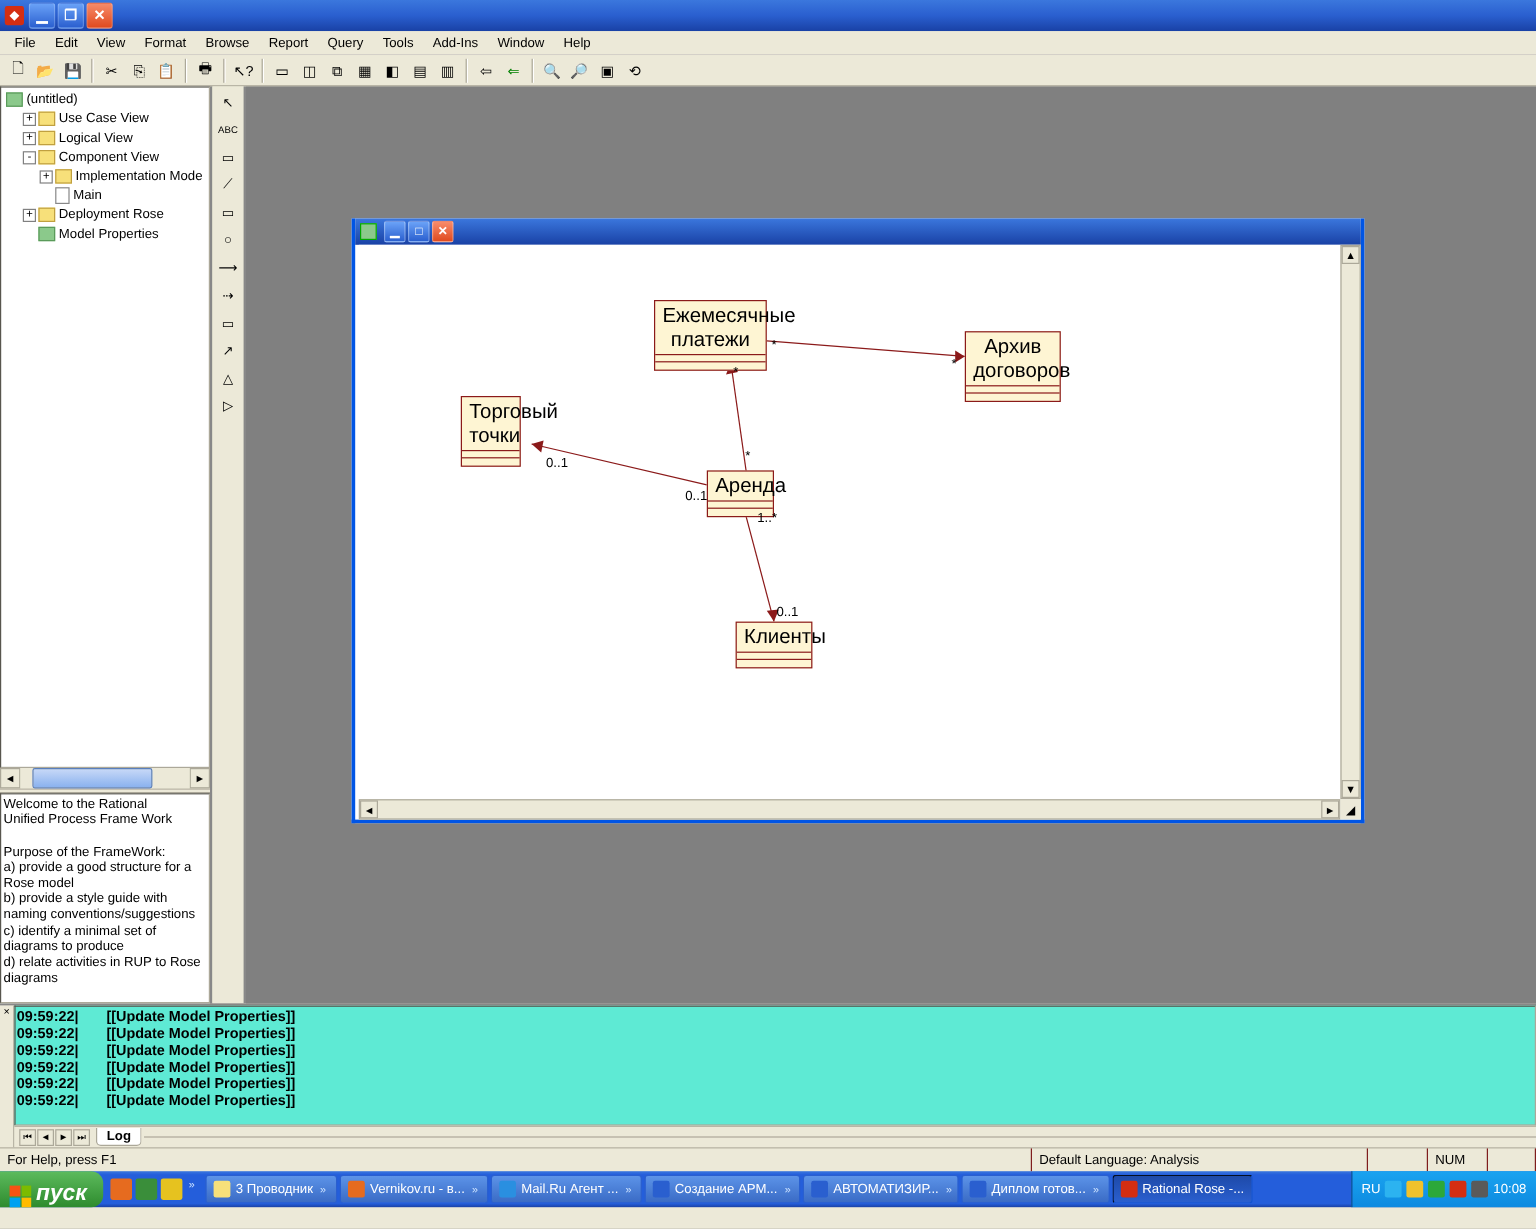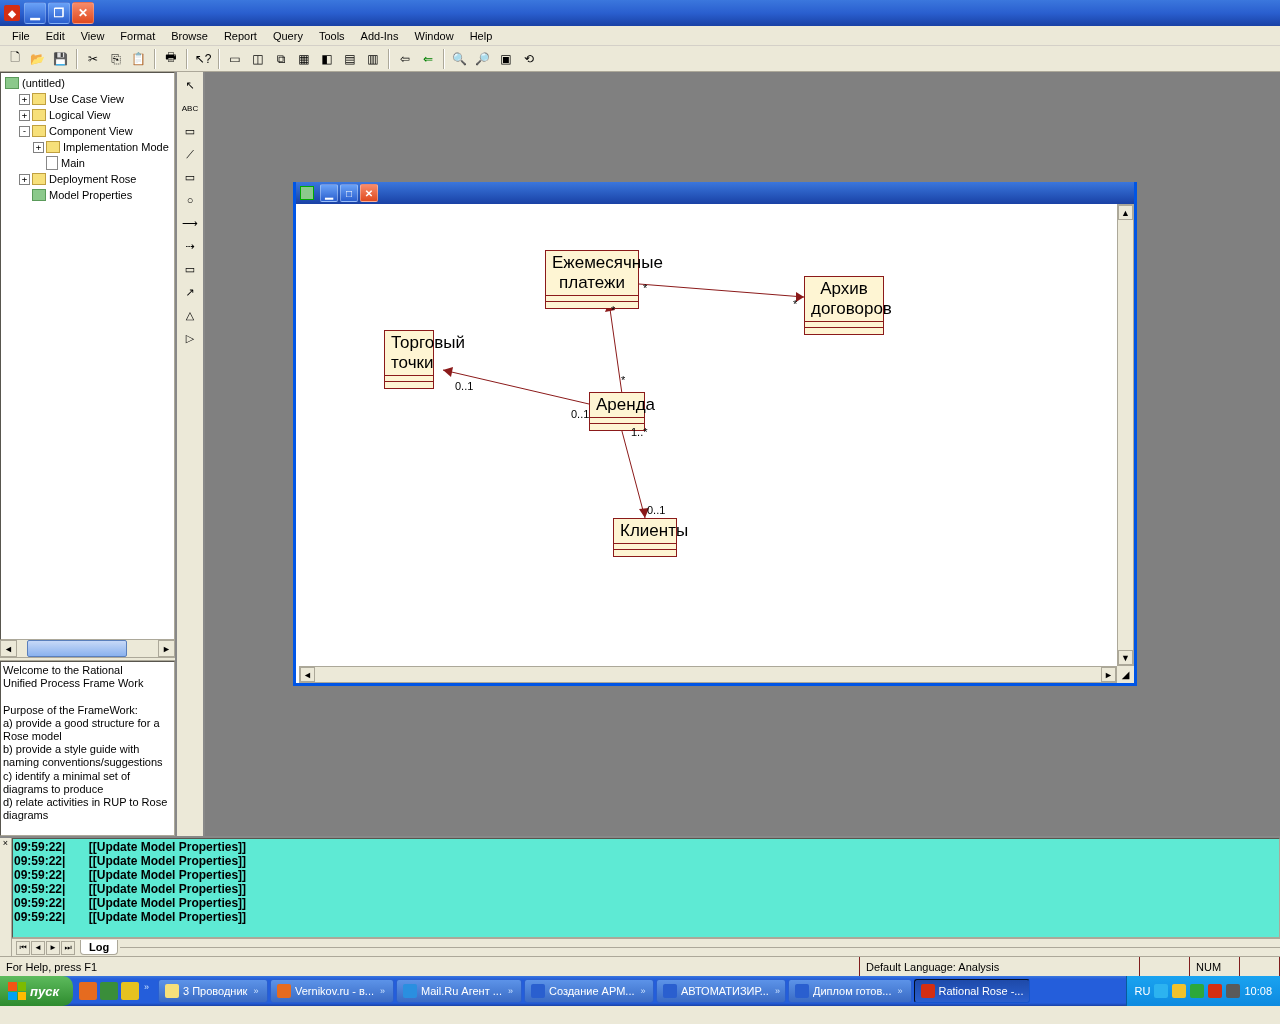--- a/index.html
+++ b/index.html
@@ -80,21 +80,21 @@
 .logtabs .tab { padding: 1px 8px; border: 1px solid #aca899; border-top: none; border-radius: 0 0 4px 4px; background: white; font-weight: bold; margin-left: 4px; }
 .logtabs .rule { flex: 1; height: 1px; background: #aca899; margin-left: 2px; }
 
 
 .statusbar { height: 20px; background: #ece9d8; border-top: 1px solid #aca899; display: flex; align-items: center; font-size: 11px; }
 .statusbar .cell { padding: 0 6px; border-right: 1px solid #7f1d1d; height: 100%; display: flex; align-items: center; }
 .statusbar .flex { flex: 1; }
 
 
 .taskbar { height: 30px; background: linear-gradient(to bottom,#3b77dd 0%,#245edb 10%,#245edb 90%,#1941a5 100%); display: flex; align-items: center; }
-.startbtn { height: 30px; padding: 0 14px 0 8px; background: linear-gradient(to bottom,#5dbb5d,#2e8b2e); color: white; font-weight: bold; font-style: italic; display: flex; align-items: center; border-radius: 0 10px 10px 0; font-size: 13px; cursor: pointer; }
+.startbtn { height: 30px; padding: 0 14px 0 8px; background: linear-gradient(to bottom,#5dbb5d,#2e8b2e); color: white; font-weight: bold; font-style: italic; display: flex; align-items: flex-end; border-radius: 0 10px 10px 0; font-size: 19px; cursor: pointer; }
 .startbtn .winlogo { width: 18px; height: 18px; margin-right: 4px; display: grid; grid-template-columns: 1fr 1fr; grid-template-rows: 1fr 1fr; gap: 1px; }
 .startbtn .winlogo div:nth-child(1){background:#f65314;} .startbtn .winlogo div:nth-child(2){background:#7cbb00;}
 .startbtn .winlogo div:nth-child(3){background:#00a1f1;} .startbtn .winlogo div:nth-child(4){background:#ffbb00;}
 .ql { display: flex; gap: 3px; padding: 0 6px; }
 .ql .qicon { width: 18px; height: 18px; border-radius: 2px; cursor: pointer; }
 .taskbtn { height: 24px; min-width: 110px; max-width: 130px; margin: 0 1px; padding: 0 6px; background: linear-gradient(to bottom,#5c93e8,#3a6bc5); border: 1px solid #2a5fcf; border-radius: 3px; color: white; display: flex; align-items: center; gap: 4px; font-size: 11px; cursor: pointer; overflow: hidden; white-space: nowrap; }
 .taskbtn.active { background: linear-gradient(to bottom,#1e4aa9,#2a5fcf); border: 1px inset #0c327a; }
 .taskbtn .ticon { width: 14px; height: 14px; flex-shrink: 0; border-radius: 2px; }
 .tray { margin-left: auto; height: 30px; background: linear-gradient(to bottom,#1aa3f0,#0d8ae0); display: flex; align-items: center; padding: 0 8px; gap: 4px; color: white; font-size: 11px; border-left: 1px solid #0a5a9a; }
 .tray .ticon { width: 14px; height: 14px; border-radius: 2px; }

